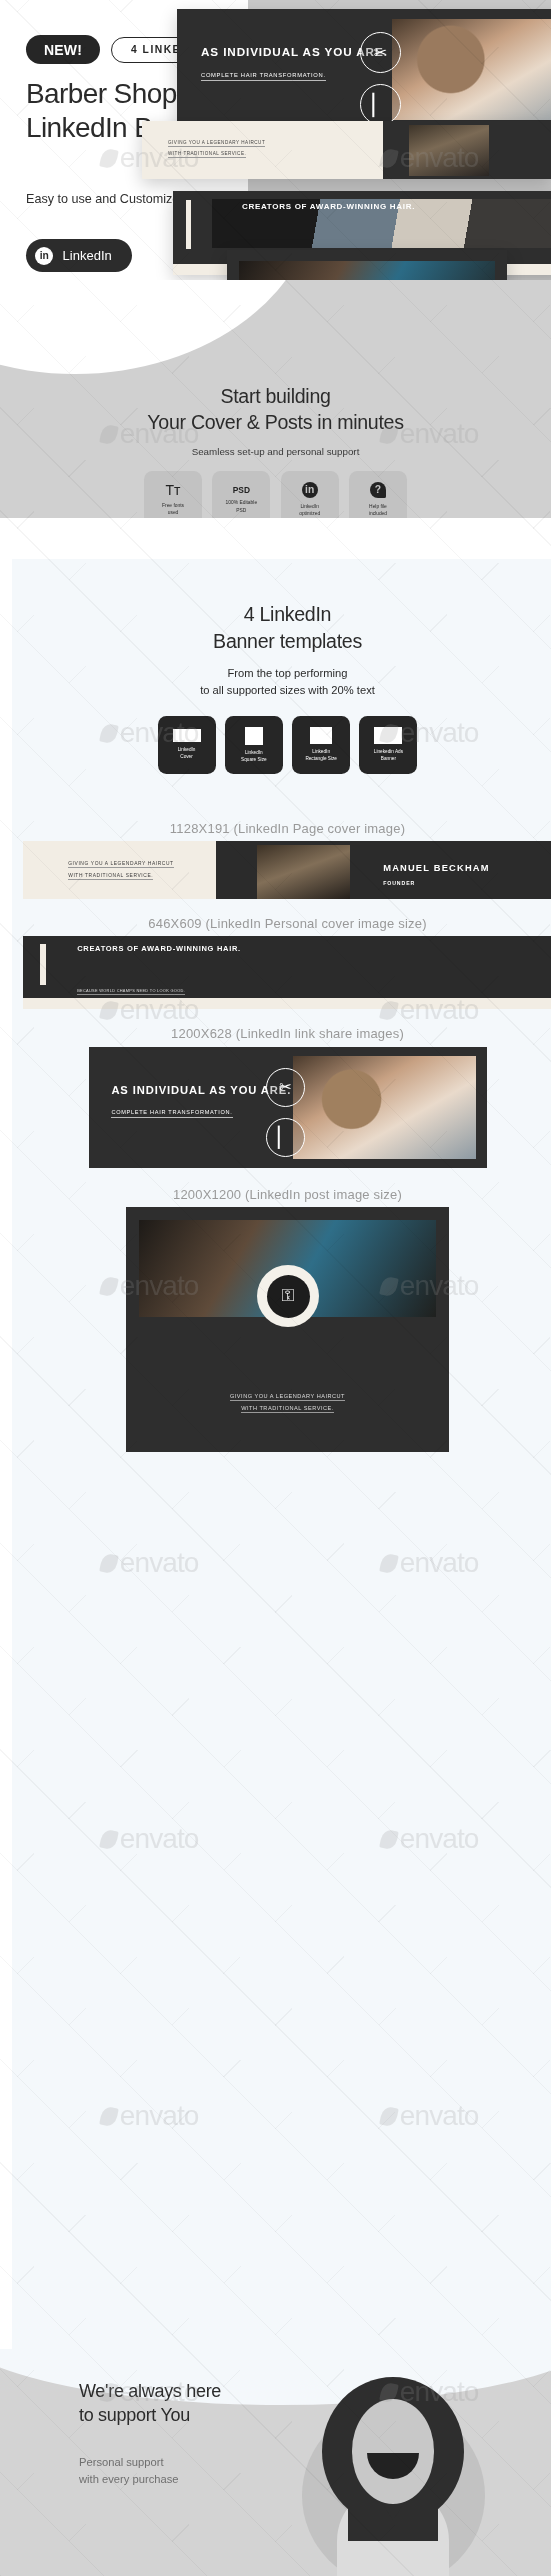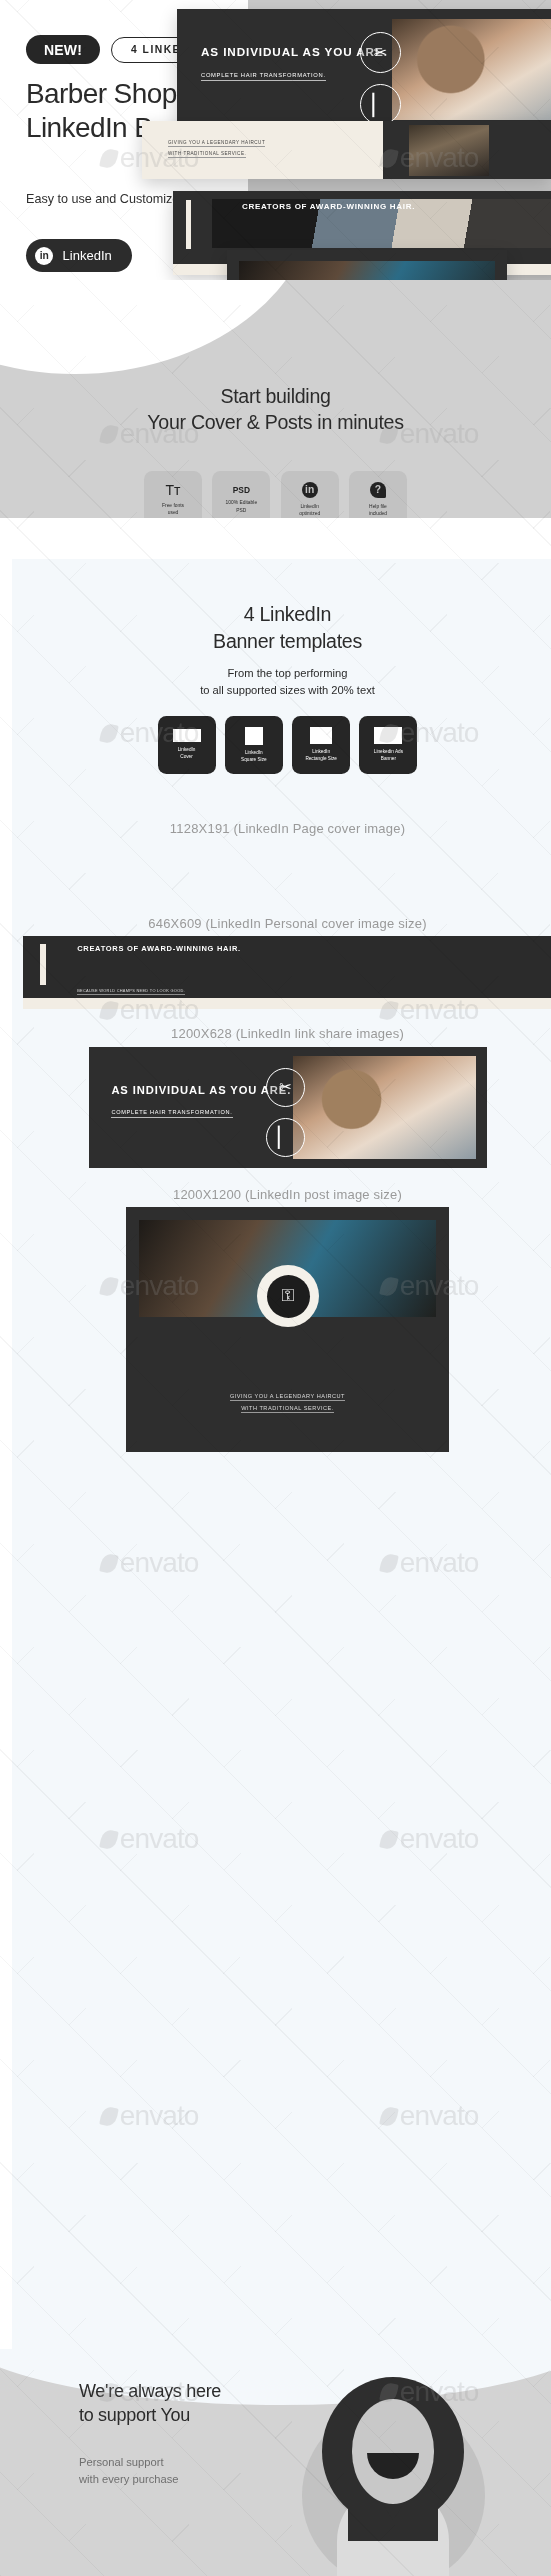--- a/index.html
+++ b/index.html
@@ -269,20 +269,21 @@
     <div class="hb hb4">
       <div class="ph"></div>
 
     </div>
   </section>
 
   <section class="s2">
     <div class="wcurve"></div>
     <h2 style="white-space:pre-line;">Start building
 Your Cover &amp; Posts in minutes</h2>
+    <div class="sub">Seamless set-up and personal support</div>
     <div class="feat" style="top:191px;">
       <div class="card">
         <div class="gl">Tᴛ</div>
         <div class="cap" style="white-space:pre-line;">Free fonts
 used</div>
       </div>
       <div class="card">
         <div class="gl" style="font-size:8.4px;font-weight:700;">PSD</div>
         <div class="cap" style="white-space:pre-line;">100% Editable
 PSD</div>
@@ -323,20 +324,31 @@
 Rectangle Size</div>
       </div>
       <div class="sq">
         <div class="shape" style="width:28px;height:17px;"></div>
         <div class="cap" style="white-space:pre-line;">Linekedin Ads
 Banner</div>
       </div>
     </div>
 
     <div class="plabel" style="top:262px;">1128X191 (LinkedIn Page cover image)</div>
+    <div class="p1" style="top:282px;">
+      <div class="l1">GIVING YOU A LEGENDARY HAIRCUT</div>
+      <div class="l2">WITH TRADITIONAL SERVICE.</div>
+      <div class="dark">
+        <div class="rule" style="top:18px;"></div>
+        <div class="rule" style="top:50px;"></div>
+      </div>
+      <div class="ph"></div>
+      <div class="nm">MANUEL BECKHAM</div>
+      <div class="rl">FOUNDER</div>
+    </div>
 
     <div class="plabel" style="top:357px;">646X609 (LinkedIn Personal cover image size)</div>
     <div class="p2" style="top:377px;">
       <div class="dk"></div>
       <div class="bar"></div>
       <div class="ph"></div>
       <div class="cap">CREATORS OF AWARD-WINNING HAIR.</div>
       <div class="cap2">BECAUSE WORLD CHAMPS NEED TO LOOK GOOD.</div>
     </div>
 

